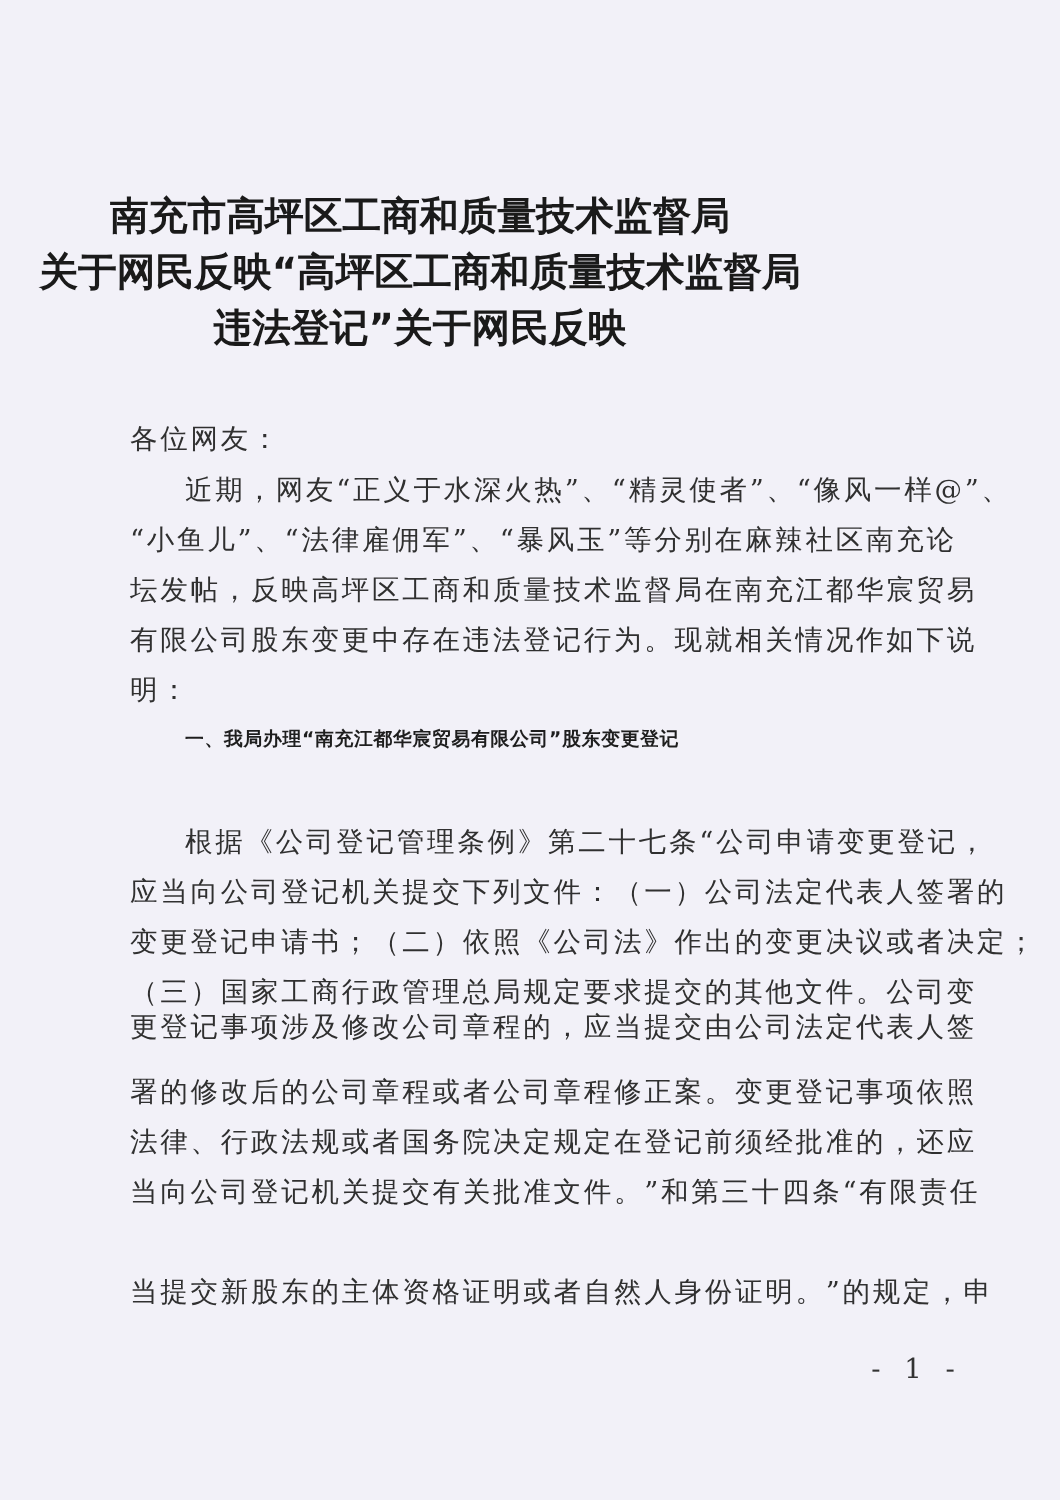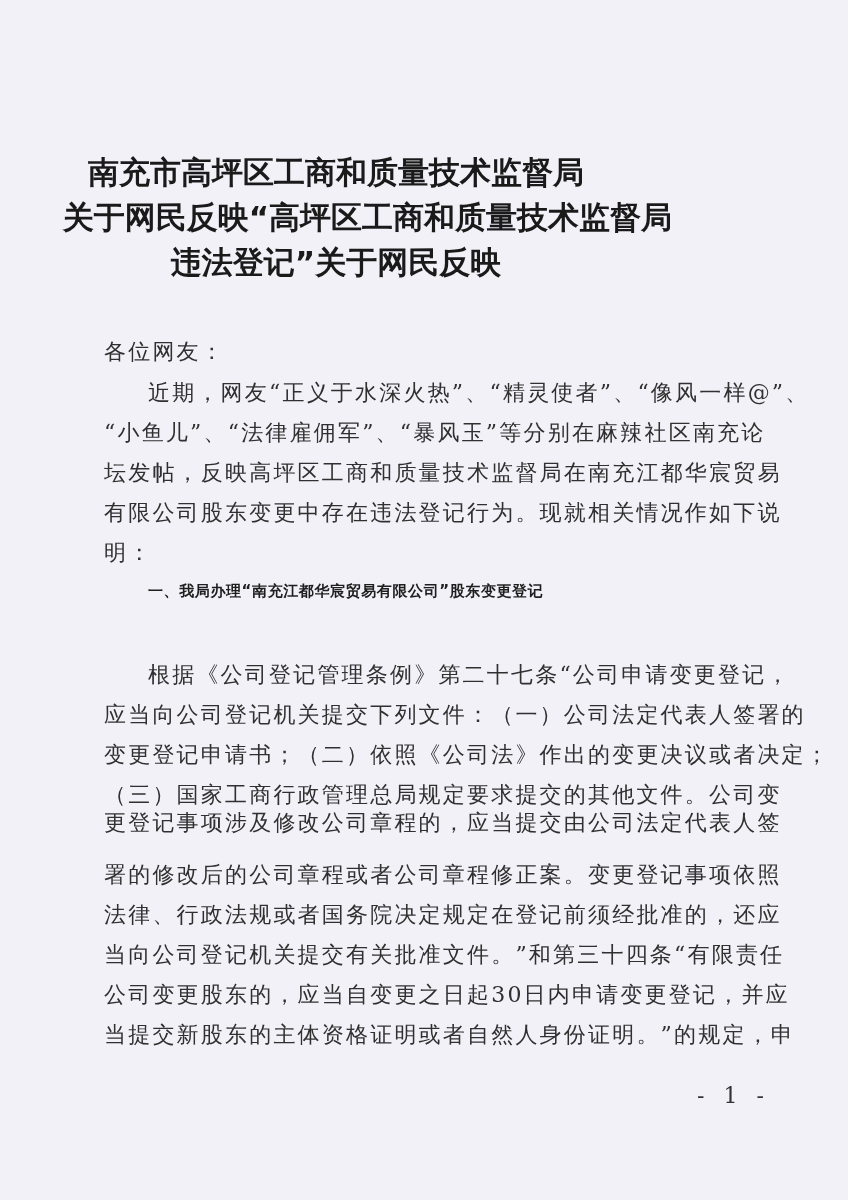--- a/index.html
+++ b/index.html
@@ -13,21 +13,21 @@
   .page {
     position: absolute; left: 0; top: 0; width: 848px; height: 1200px;
     background: #f2f1f8;
   }
   .title {
     position: absolute; left: 0; width: 672px; text-align: center;
     font-family: "DejaVu Sans", sans-serif; font-weight: bold;
     font-size: 31px; color: #1a1a1a; letter-spacing: 0px;
   }
   .t1 { top: 152px; }
-  .t2 { top: 197px; text-align: right; }
+  .t2 { top: 197px; }
   .t3 { top: 242px; }
   .line {
     position: absolute; left: 104px; width: 650px;
     font-size: 22px; line-height: 30px; white-space: nowrap;
     letter-spacing: 2.2px; color: #303030;
   }
   .heading {
     font-family: "DejaVu Sans", sans-serif; font-weight: bold;
     color: #1e1e1e; letter-spacing: 0.6px; font-size: 15px;
   }
@@ -56,17 +56,16 @@
   <div class="line heading" style="top:576px;left:148px;">一、我局办理“南充江都华宸贸易有限公司”股东变更登记</div>
 
   <div class="line" style="top:660px;left:148px;">根据《公司登记管理条例》第二十七条“公司申请变更登记，</div>
   <div class="line" style="top:700px;left:104px;">应当向公司登记机关提交下列文件：（一）公司法定代表人签署的</div>
   <div class="line" style="top:740px;left:104px;">变更登记申请书；（二）依照《公司法》作出的变更决议或者决定；</div>
   <div class="line" style="top:780px;left:104px;">（三）国家工商行政管理总局规定要求提交的其他文件。公司变</div>
   <div class="line" style="top:808px;left:104px;">更登记事项涉及修改公司章程的，应当提交由公司法定代表人签</div>
   <div class="line" style="top:900px;left:104px;">法律、行政法规或者国务院决定规定在登记前须经批准的，还应</div>
   <div class="line" style="top:860px;left:104px;">署的修改后的公司章程或者公司章程修正案。变更登记事项依照</div>
   <div class="line" style="top:940px;left:104px;">当向公司登记机关提交有关批准文件。”和第三十四条“有限责任</div>
-  <div class="line" style="top:980px;left:104px;">公司变更股东的，应当自变更之日起30日内申请变更登记，并应</div>
   <div class="line" style="top:1020px;left:104px;">当提交新股东的主体资格证明或者自然人身份证明。”的规定，申</div>
 
   <div class="pagenum">- 1 -</div>
 </div>
 
 </body></html>

